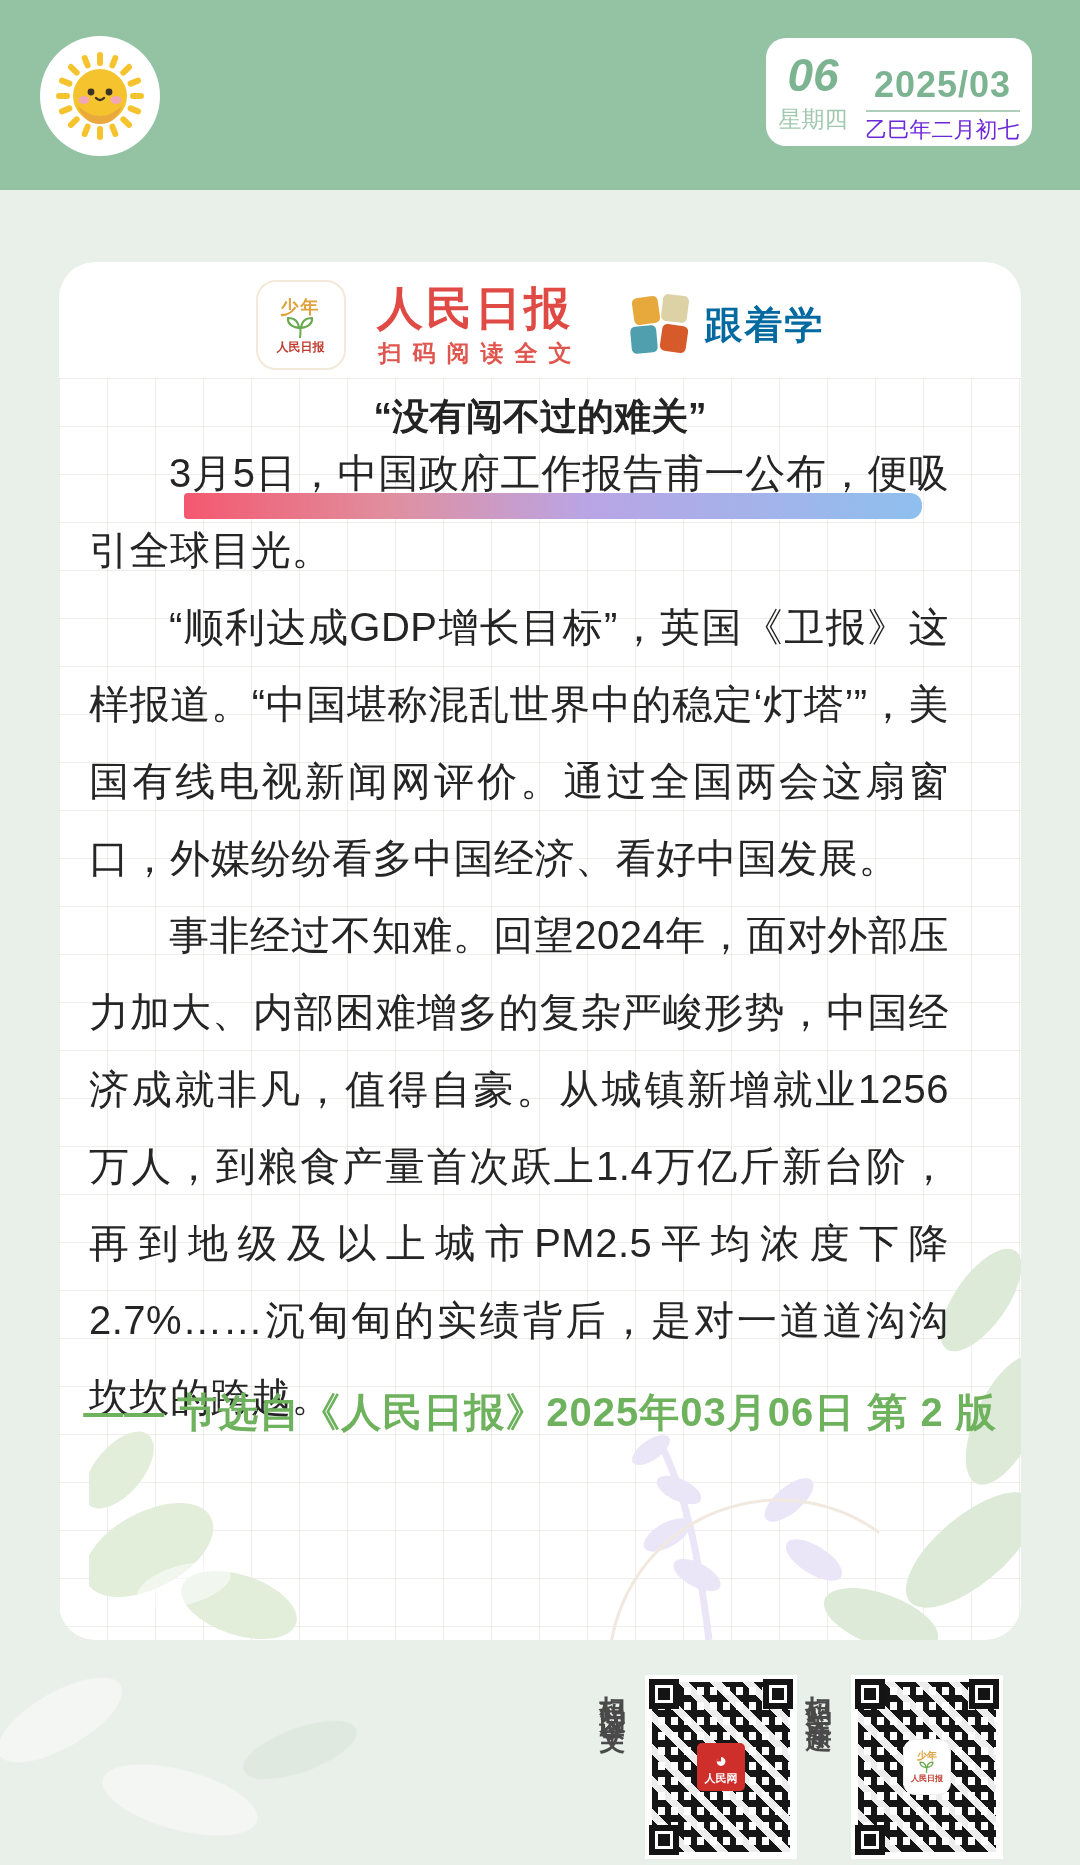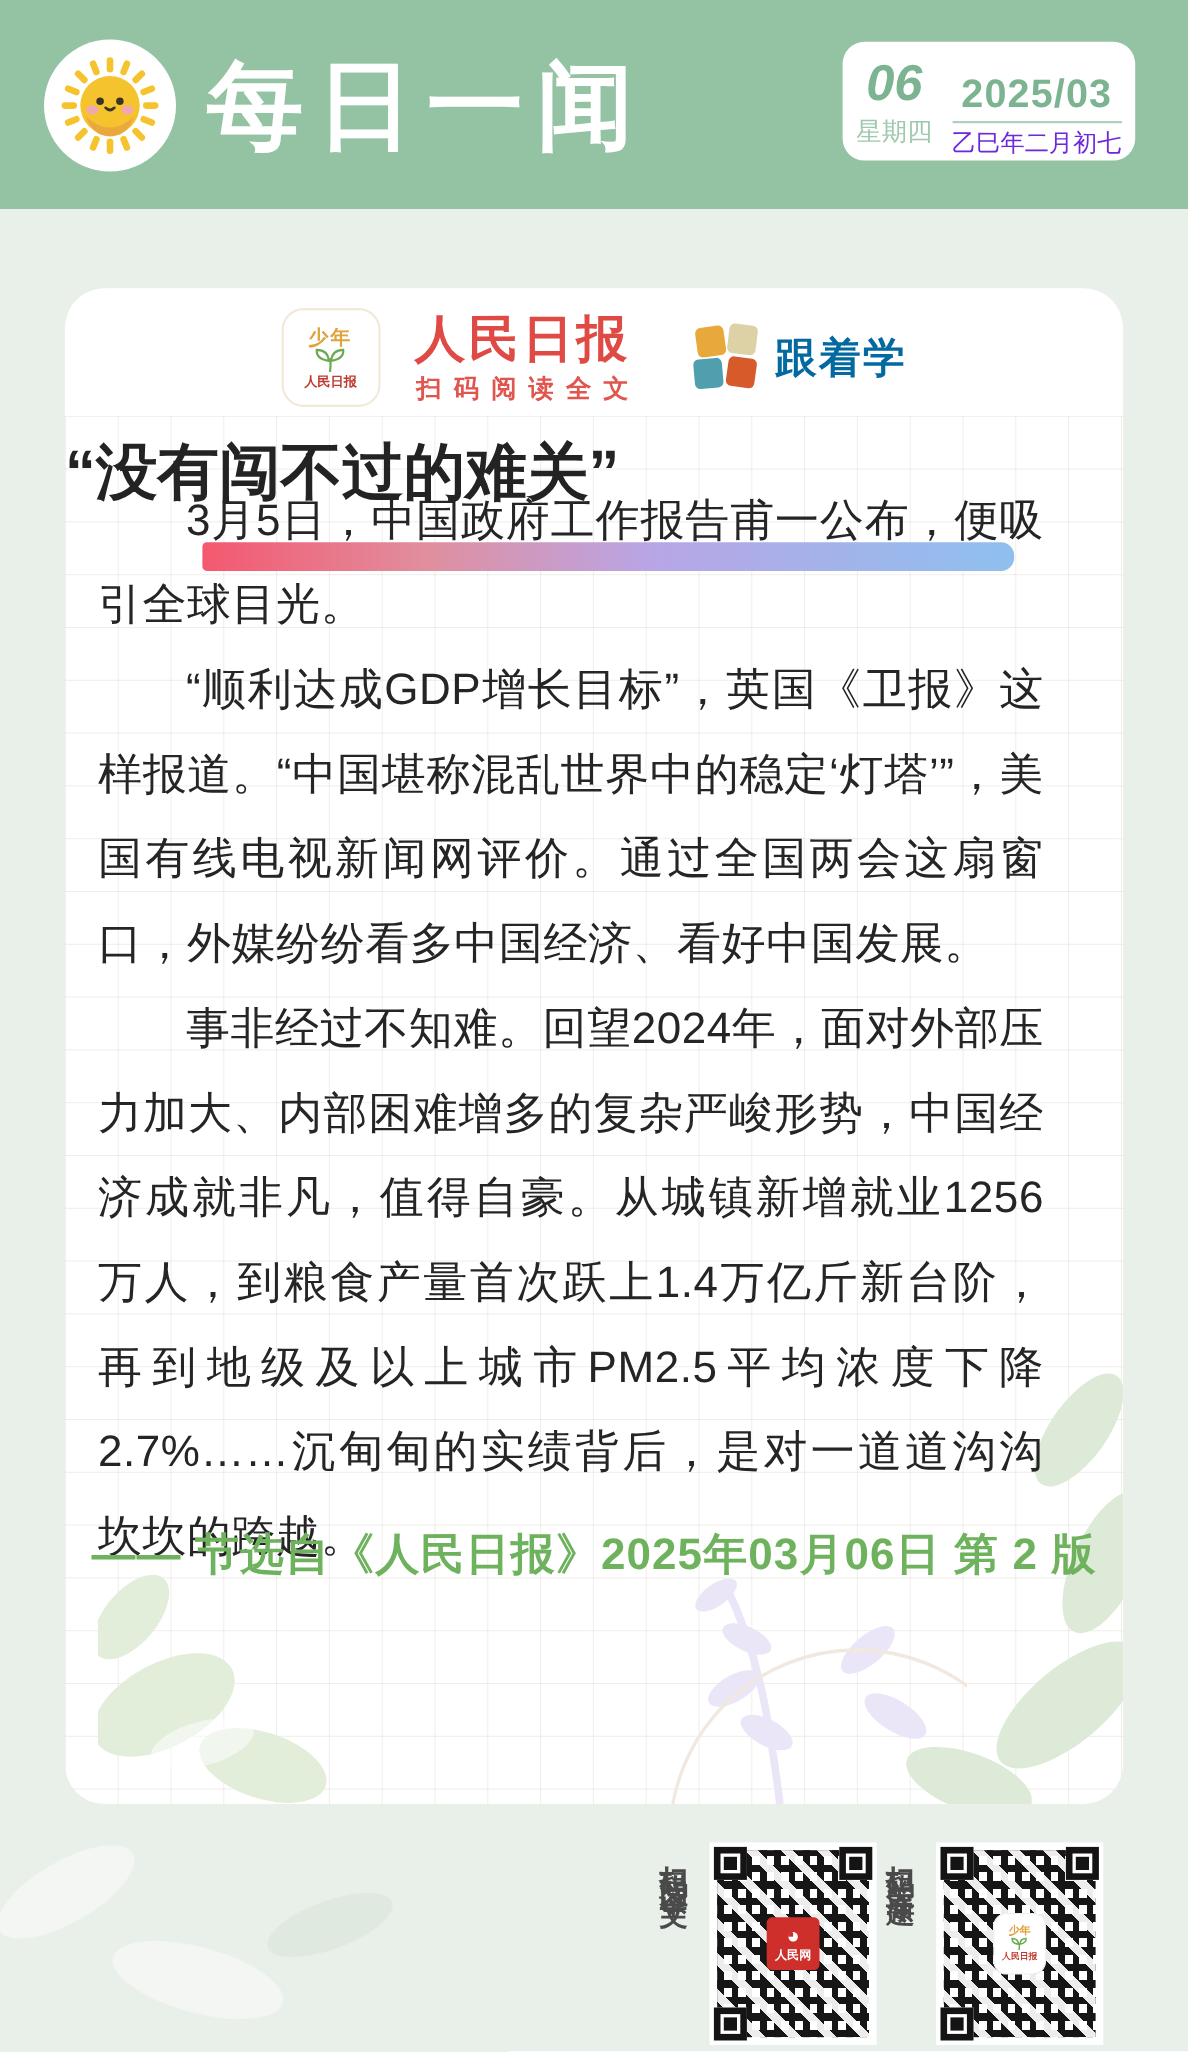--- a/index.html
+++ b/index.html
@@ -39,21 +39,21 @@
   .follow{display:flex;align-items:center;gap:14px;margin-left:26px;}
   .books{position:relative;width:60px;height:60px;}
   .books i{position:absolute;width:26px;height:27px;border-radius:5px;}
   .books .b1{left:2px;top:2px;background:#e8a93c;transform:rotate(-8deg);}
   .books .b2{left:31px;top:0px;background:#ddd2a6;transform:rotate(7deg);}
   .books .b3{left:0px;top:31px;background:#4f9fae;transform:rotate(-5deg);}
   .books .b4{left:30px;top:30px;background:#d75a2b;transform:rotate(8deg);}
   .follow .txt{font-size:38px;font-weight:900;color:#0369a1;letter-spacing:2px;}
 
   
-  .article-title{position:absolute;left:0;top:130px;width:962px;font-size:56px;font-weight:900;color:#232323;z-index:2;}
+  .article-title{position:absolute;left:0;top:130px;width:962px;text-align:center;font-size:37px;font-weight:900;color:#232323;z-index:2;}
   .grad-bar{position:absolute;left:125px;top:231px;width:738px;height:26px;z-index:1;border-radius:4px 12px 12px 4px;
     background:linear-gradient(90deg,#f4586f 0%,#e08f9f 28%,#b9a5e6 55%,#8ec0ee 100%);}
   .body-text{position:absolute;left:30px;top:173px;width:860px;z-index:2;}
   .body-text p{margin:0;font-size:40px;line-height:77px;color:#252525;font-weight:500;text-align:justify;text-indent:2em;letter-spacing:0.5px;}
   .attribution{position:absolute;left:0;top:1123px;width:962px;text-align:center;font-size:40px;font-weight:600;color:#6fb25e;z-index:2;letter-spacing:1px;}
 
   
   .qr-group{position:absolute;display:flex;align-items:stretch;gap:14px;}
   .qr-label{writing-mode:vertical-rl;text-orientation:upright;font-size:26px;color:#4a4a4a;font-weight:600;letter-spacing:6px;display:flex;align-items:center;}
   .qr-box{width:152px;height:184px;background:#ffffff;padding:7px;box-sizing:border-box;position:relative;}
@@ -103,21 +103,20 @@
           </g>
         </g>
         <path d="M30 62 q22 20 44 0 q-6 18 -22 18 q-16 0 -22 -18z" fill="#e9a93c"></path>
         <circle cx="43" cy="48" r="3.4" fill="#3c3327"></circle>
         <circle cx="61" cy="48" r="3.4" fill="#3c3327"></circle>
         <path d="M48 54 q4 4 8 0" stroke="#3c3327" stroke-width="2.4" fill="none" stroke-linecap="round"></path>
         <ellipse cx="36" cy="56" rx="5.5" ry="4" fill="#f2a7b4"></ellipse>
         <ellipse cx="68" cy="56" rx="5.5" ry="4" fill="#f2a7b4"></ellipse>
       </svg>
     </div>
-    <div class="app-title">每日一闻</div>
 
     <div class="datebox">
       <div class="daycol">
         <div class="day">06</div>
         <div class="weekday">星期四</div>
       </div>
       <div class="ymcol">
         <div class="ym">2025/03</div>
         <hr class="rule">
         <div class="lunar">乙巳年二月初七</div>

